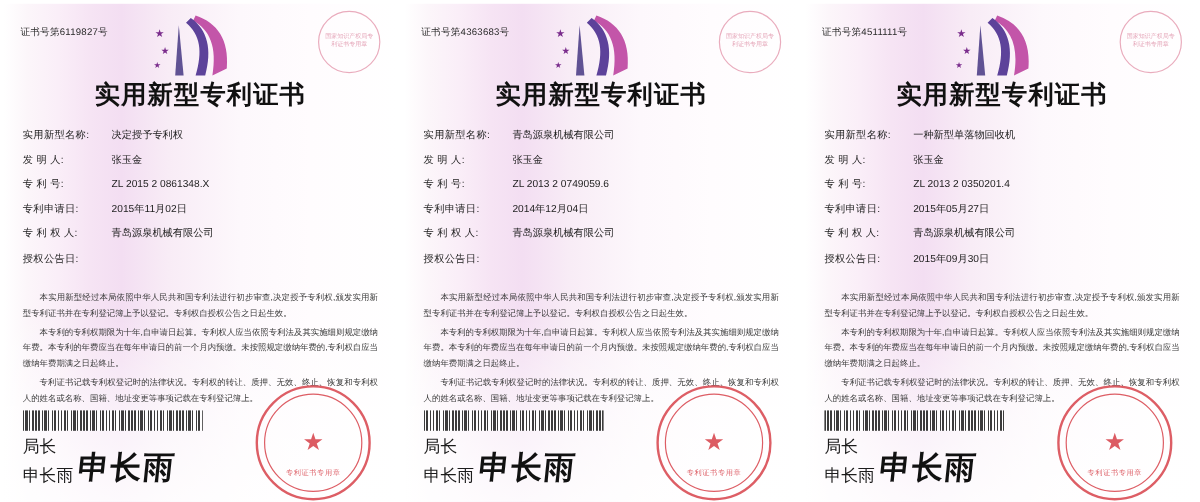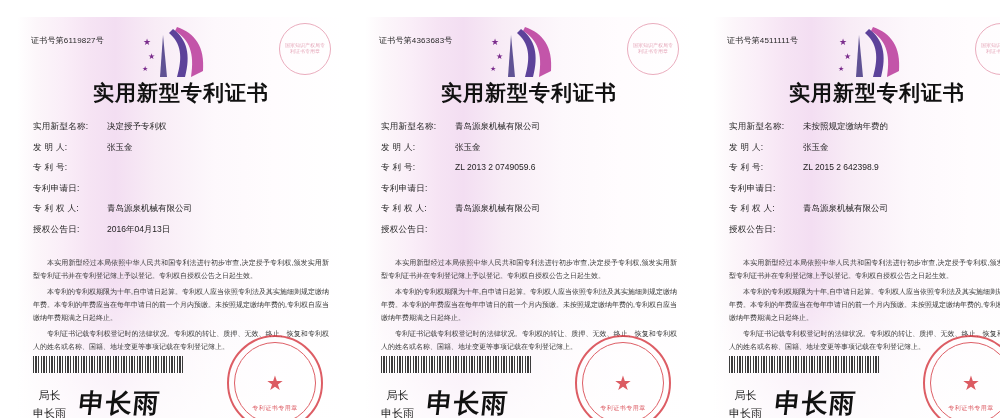--- a/index.html
+++ b/index.html
@@ -11,22 +11,22 @@
     width: 1000px;
     height: 418px;
     font-family: "Liberation Sans", sans-serif;
     overflow: hidden;
   }
   .sheet-row {
     display: flex;
     flex-direction: row;
     width: 972px;
     height: 418px;
-    gap: 20px;
-    padding: 17px;
+    gap: 6px;
+    padding: 3px;
     box-sizing: border-box;
   }
   .certificate {
     position: relative;
     width: 328px;
     height: 418px;
     background: #ffffff;
     overflow: hidden;
     box-sizing: border-box;
     flex: 0 0 auto;
@@ -165,24 +165,23 @@
         #1a1a1a 2px, #1a1a1a 4px,
         #ffffff 4px, #ffffff 5px,
         #1a1a1a 5px, #1a1a1a 6px,
         #ffffff 6px, #ffffff 8px);
     opacity: 0.85;
   }
   .signature-block {
     position: absolute;
     bottom: 12px;
     left: 16px;
-    font-size: 11px;
+    font-size: 14px;
     color: #1d1d1d;
     line-height: 1.7;
-    text-align: center;
   }
   .signature-mark {
     position: absolute;
     bottom: 14px;
     left: 62px;
     font-family: "DejaVu Serif", serif;
     font-size: 26px;
     font-weight: bold;
     color: #111111;
     letter-spacing: 1px;
@@ -257,31 +256,32 @@
         <div class="field-row">
           <div class="field-label">实用新型名称:</div>
           <div class="field-value">决定授予专利权</div>
         </div>
         <div class="field-row">
           <div class="field-label">发 明 人:</div>
           <div class="field-value">张玉金</div>
         </div>
         <div class="field-row">
           <div class="field-label">专 利 号:</div>
+          <div class="field-value">ZL 2015 2 0861348.X</div>
         </div>
         <div class="field-row">
           <div class="field-label">专利申请日:</div>
+          <div class="field-value">2015年11月02日</div>
         </div>
         <div class="field-row">
           <div class="field-label">专 利 权 人:</div>
           <div class="field-value">青岛源泉机械有限公司</div>
         </div>
         <div class="field-row">
           <div class="field-label">授权公告日:</div>
-          <div class="field-value">2016年04月13日</div>
         </div>
       </div>
 
       <div class="body-text">
         <p>本实用新型经过本局依照中华人民共和国专利法进行初步审查,决定授予专利权,颁发实用新型专利证书并在专利登记簿上予以登记。专利权自授权公告之日起生效。</p>
         <p>本专利的专利权期限为十年,自申请日起算。专利权人应当依照专利法及其实施细则规定缴纳年费。本专利的年费应当在每年申请日的前一个月内预缴。未按照规定缴纳年费的,专利权自应当缴纳年费期满之日起终止。</p>
         <p>专利证书记载专利权登记时的法律状况。专利权的转让、质押、无效、终止、恢复和专利权人的姓名或名称、国籍、地址变更等事项记载在专利登记簿上。</p>
       </div>
 
       <div class="barcode"></div>
@@ -329,20 +329,21 @@
         <div class="field-row">
           <div class="field-label">发 明 人:</div>
           <div class="field-value">张玉金</div>
         </div>
         <div class="field-row">
           <div class="field-label">专 利 号:</div>
           <div class="field-value">ZL 2013 2 0749059.6</div>
         </div>
         <div class="field-row">
           <div class="field-label">专利申请日:</div>
+          <div class="field-value">2014年12月04日</div>
         </div>
         <div class="field-row">
           <div class="field-label">专 利 权 人:</div>
           <div class="field-value">青岛源泉机械有限公司</div>
         </div>
         <div class="field-row">
           <div class="field-label">授权公告日:</div>
         </div>
       </div>
 
@@ -385,39 +386,41 @@
         </svg>
       </div>
 
       <div class="top-seal">国家知识产权局专利证书专用章</div>
 
       <div class="title">实用新型专利证书</div>
 
       <div class="fields">
         <div class="field-row">
           <div class="field-label">实用新型名称:</div>
-          <div class="field-value">未按照规定缴纳年费的</div>
+          <div class="field-value">一种新型单落物回收机</div>
         </div>
         <div class="field-row">
           <div class="field-label">发 明 人:</div>
           <div class="field-value">张玉金</div>
         </div>
         <div class="field-row">
           <div class="field-label">专 利 号:</div>
-          <div class="field-value">ZL 2015 2 642398.9</div>
+          <div class="field-value">ZL 2013 2 0350201.4</div>
         </div>
         <div class="field-row">
           <div class="field-label">专利申请日:</div>
+          <div class="field-value">2015年05月27日</div>
         </div>
         <div class="field-row">
           <div class="field-label">专 利 权 人:</div>
           <div class="field-value">青岛源泉机械有限公司</div>
         </div>
         <div class="field-row">
           <div class="field-label">授权公告日:</div>
+          <div class="field-value">2015年09月30日</div>
         </div>
       </div>
 
       <div class="body-text">
         <p>本实用新型经过本局依照中华人民共和国专利法进行初步审查,决定授予专利权,颁发实用新型专利证书并在专利登记簿上予以登记。专利权自授权公告之日起生效。</p>
         <p>本专利的专利权期限为十年,自申请日起算。专利权人应当依照专利法及其实施细则规定缴纳年费。本专利的年费应当在每年申请日的前一个月内预缴。未按照规定缴纳年费的,专利权自应当缴纳年费期满之日起终止。</p>
         <p>专利证书记载专利权登记时的法律状况。专利权的转让、质押、无效、终止、恢复和专利权人的姓名或名称、国籍、地址变更等事项记载在专利登记簿上。</p>
       </div>
 
       <div class="barcode"></div>

